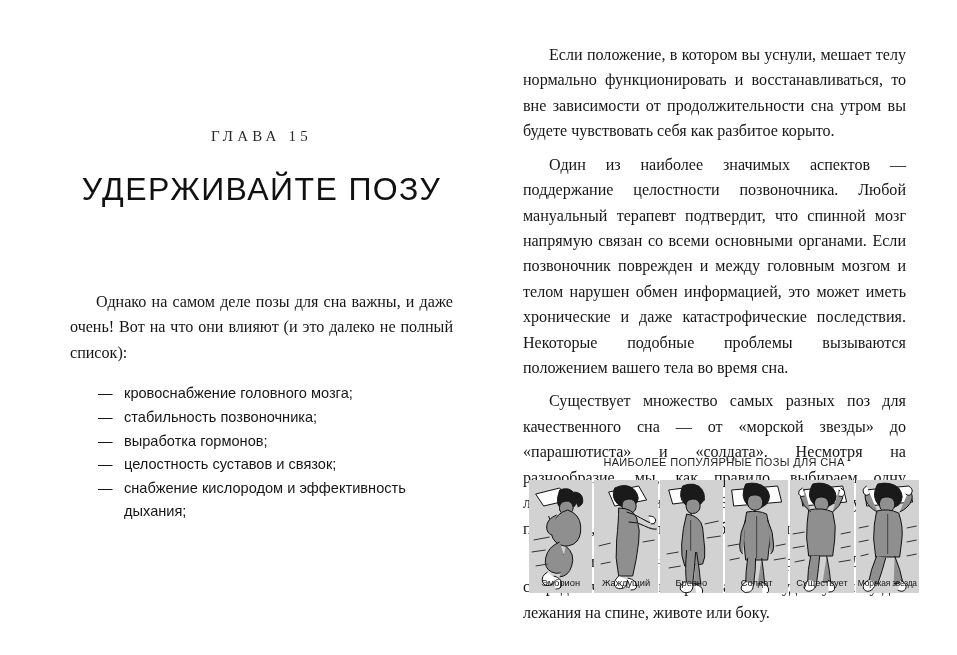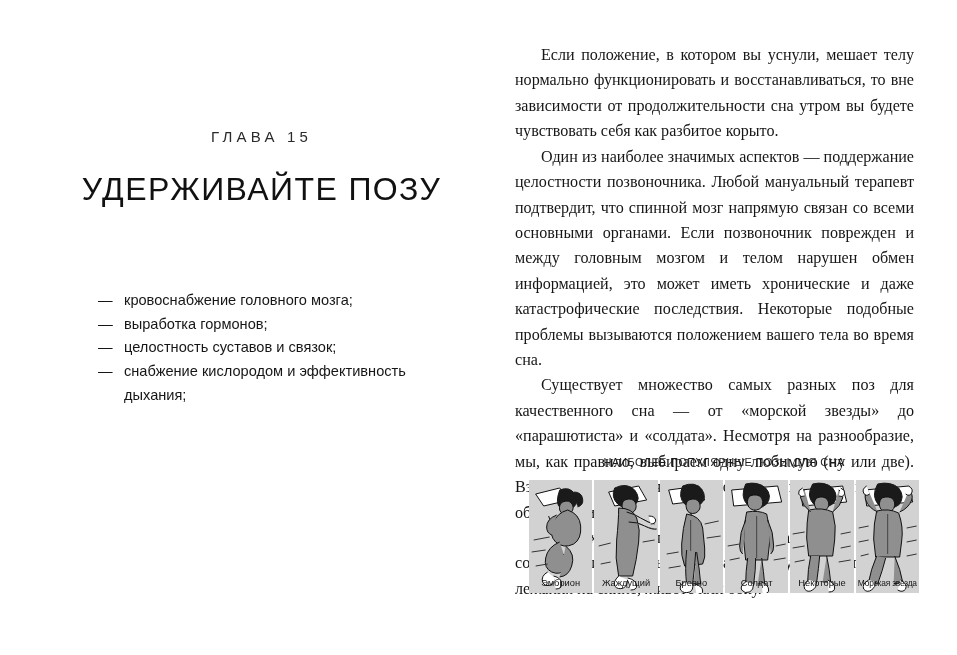--- a/index.html
+++ b/index.html
@@ -49,40 +49,40 @@
   }
   .col-left  { left: 62px; }
   .col-right { left: 515px; }
 
   
   .chapter-opener {
     margin-top: 128px;
     text-align: center;
   }
   .chapter-number {
-    font-family: Liberation Sans, sans-serif;
+    font-family: Liberation Serif, serif;
     font-size: 15px;
     letter-spacing: 4.2px;
     color: #2a2a2a;
     font-weight: 400;
   }
   .chapter-title {
     margin-top: 24px;
     font-family: "Liberation Sans", sans-serif;
     font-size: 32px;
     line-height: 1.28;
     letter-spacing: 1.4px;
     color: #111111;
     font-weight: 400;
   }
 
   
   .body-block { margin-top: 0; }
   p.body {
-    margin: 0;
+    margin: 8px;
     font-size: 16.1px;
     line-height: 1.58;
     text-align: justify;
     text-indent: 0;
     hyphens: manual;
     color: #161616;
   }
   p.body.indent { text-indent: 26px; }
 
   .col-left .body-block { margin-top: 79px; }
@@ -164,28 +164,30 @@
 
 
   <div class="col col-left">
 
     <div class="chapter-opener">
       <div class="chapter-number">ГЛАВА 15</div>
       <div class="chapter-title">УДЕРЖИВАЙТЕ ПОЗУ</div>
     </div>
 
     <div class="body-block">
+      <p class="body indent">Однако на самом деле позы для сна важны, и даже очень! Вот на что они влияют (и это далеко не полный список):</p>
 
       <ul class="dash-list">
         <li>
           <span class="dash">—</span>
           <span>кровоснабжение головного мозга;</span>
         </li>
         <li>
           <span class="dash">—</span>
+          <span>стабильность позвоночника;</span>
         </li>
         <li>
           <span class="dash">—</span>
           <span>выработка гормонов;</span>
         </li>
         <li>
           <span class="dash">—</span>
           <span>целостность суставов и связок;</span>
         </li>
         <li>
@@ -300,21 +302,21 @@
             <path d="M42 32 q8 -6 10 -14 q1 -6 -4 -8" fill="#8f8f8f"></path>
             <path d="M12 8 q-5 2 -4 6 q2 4 6 2" fill="#fff"></path>
             <path d="M50 8 q5 2 4 6 q-2 4 -6 2" fill="#fff"></path>
             <path d="M20 76 q-3 14 -3 26 l9 0 q2 -14 3 -26" fill="#8f8f8f"></path>
             <path d="M36 76 q3 14 4 26 l-8 0" fill="#8f8f8f"></path>
             <path d="M18 100 q-6 4 -4 9 q3 4 8 1 q4 -2 4 -8" fill="#fff"></path>
             <path d="M37 100 q7 3 7 8 q0 4 -6 4" fill="#fff"></path>
             <path d="M2 54 L14 52 M2 68 L14 66 M4 82 L14 80 M50 54 L60 52 M50 68 L60 66 M48 82 L60 80" stroke="#333"></path>
           </g>
         </svg>
-        <div class="pose-label">Некоторые</div>
+        <div class="pose-label">Существует</div>
       </div>
 
       <div class="pose">
         <svg viewBox="0 0 62 118">
           <g stroke="#111" stroke-width="1" fill="none" stroke-linejoin="round">
             <path d="M8 10 L52 6 L56 22 L10 26 Z" fill="#fff"></path>
             <path d="M21 4 q13 -3 21 4 q7 9 0 17 q-10 7 -20 0 q-8 -9 -1 -21 Z" fill="#1a1a1a" stroke="#1a1a1a"></path>
             <path d="M25 18 q8 -3 12 2 q3 6 -2 11 q-7 3 -11 -2 q-3 -6 1 -11 Z" fill="#8f8f8f"></path>
             <path d="M20 31 q12 -3 22 2 q5 14 3 28 l-2 16 l-24 0 l-2 -18 q0 -16 3 -28 Z" fill="#8f8f8f"></path>
             <path d="M31 34 l0 40" stroke="#444"></path>

